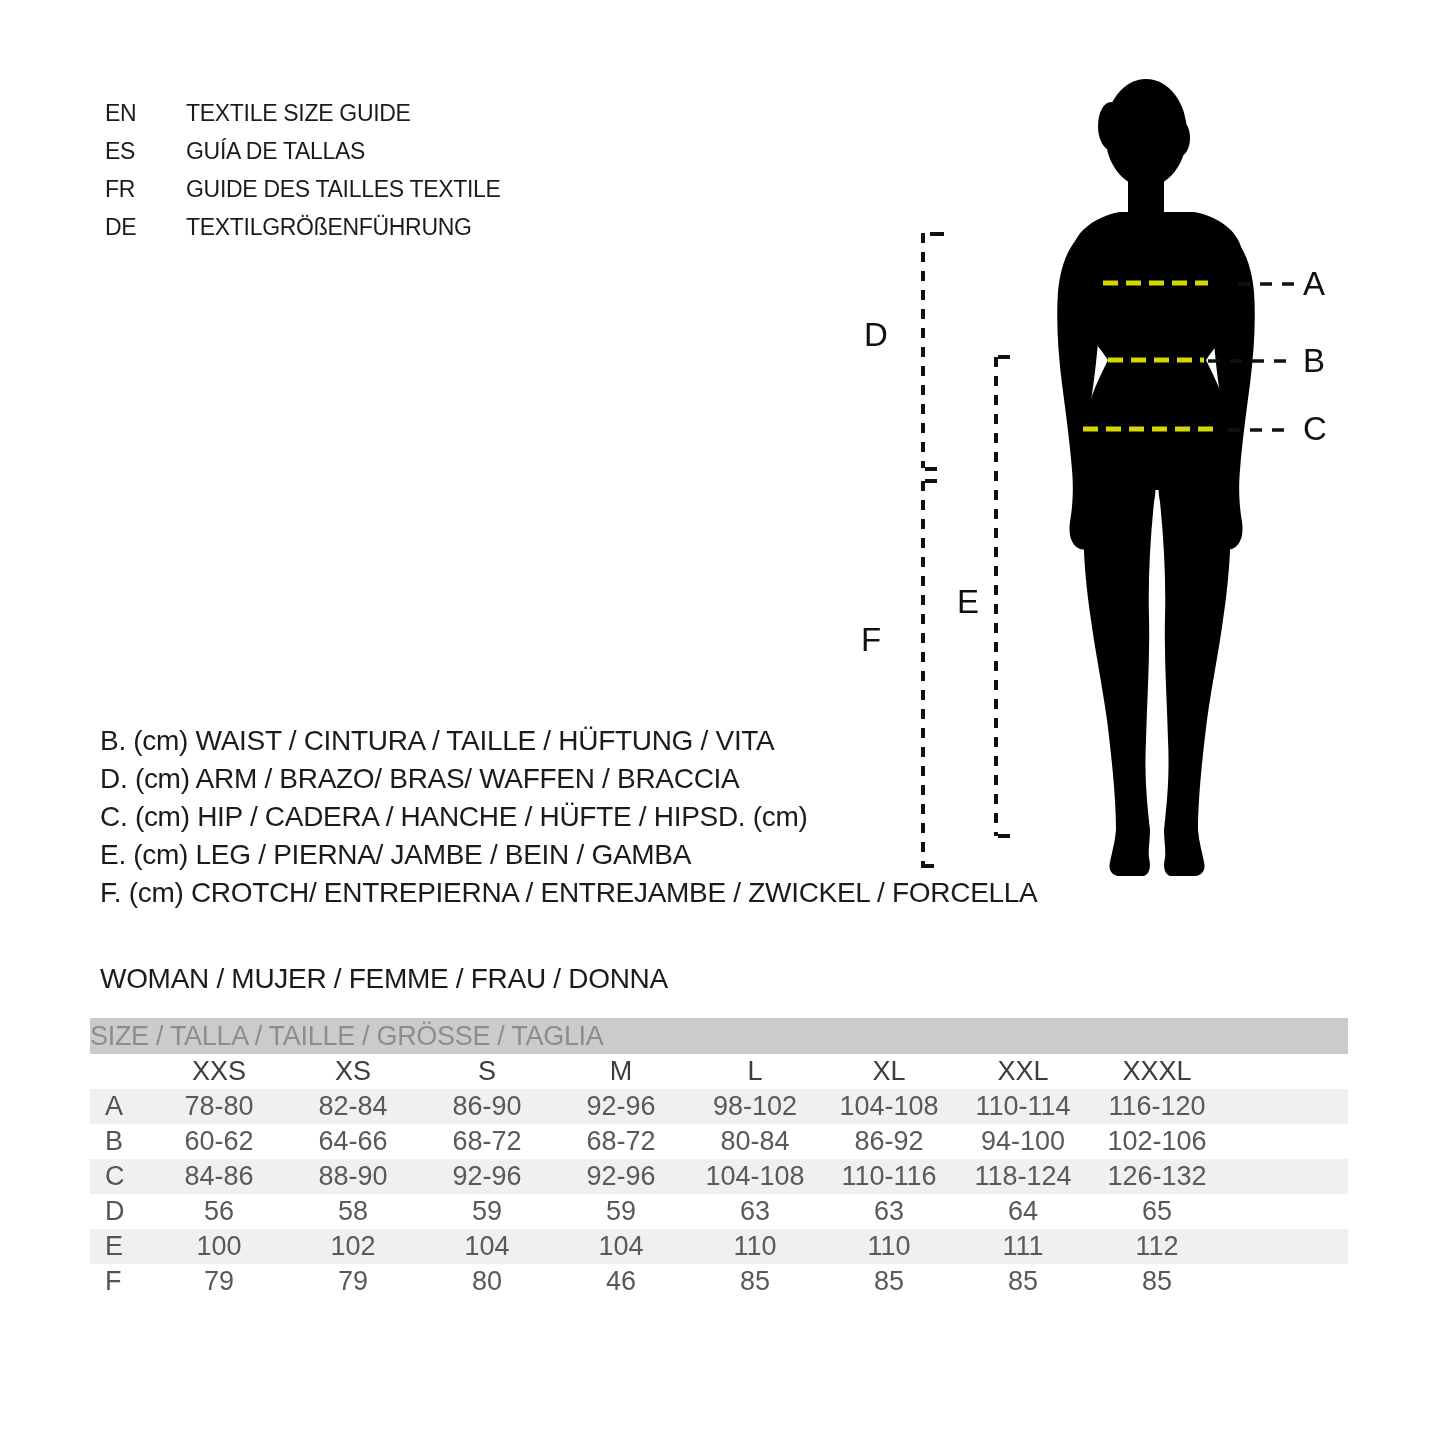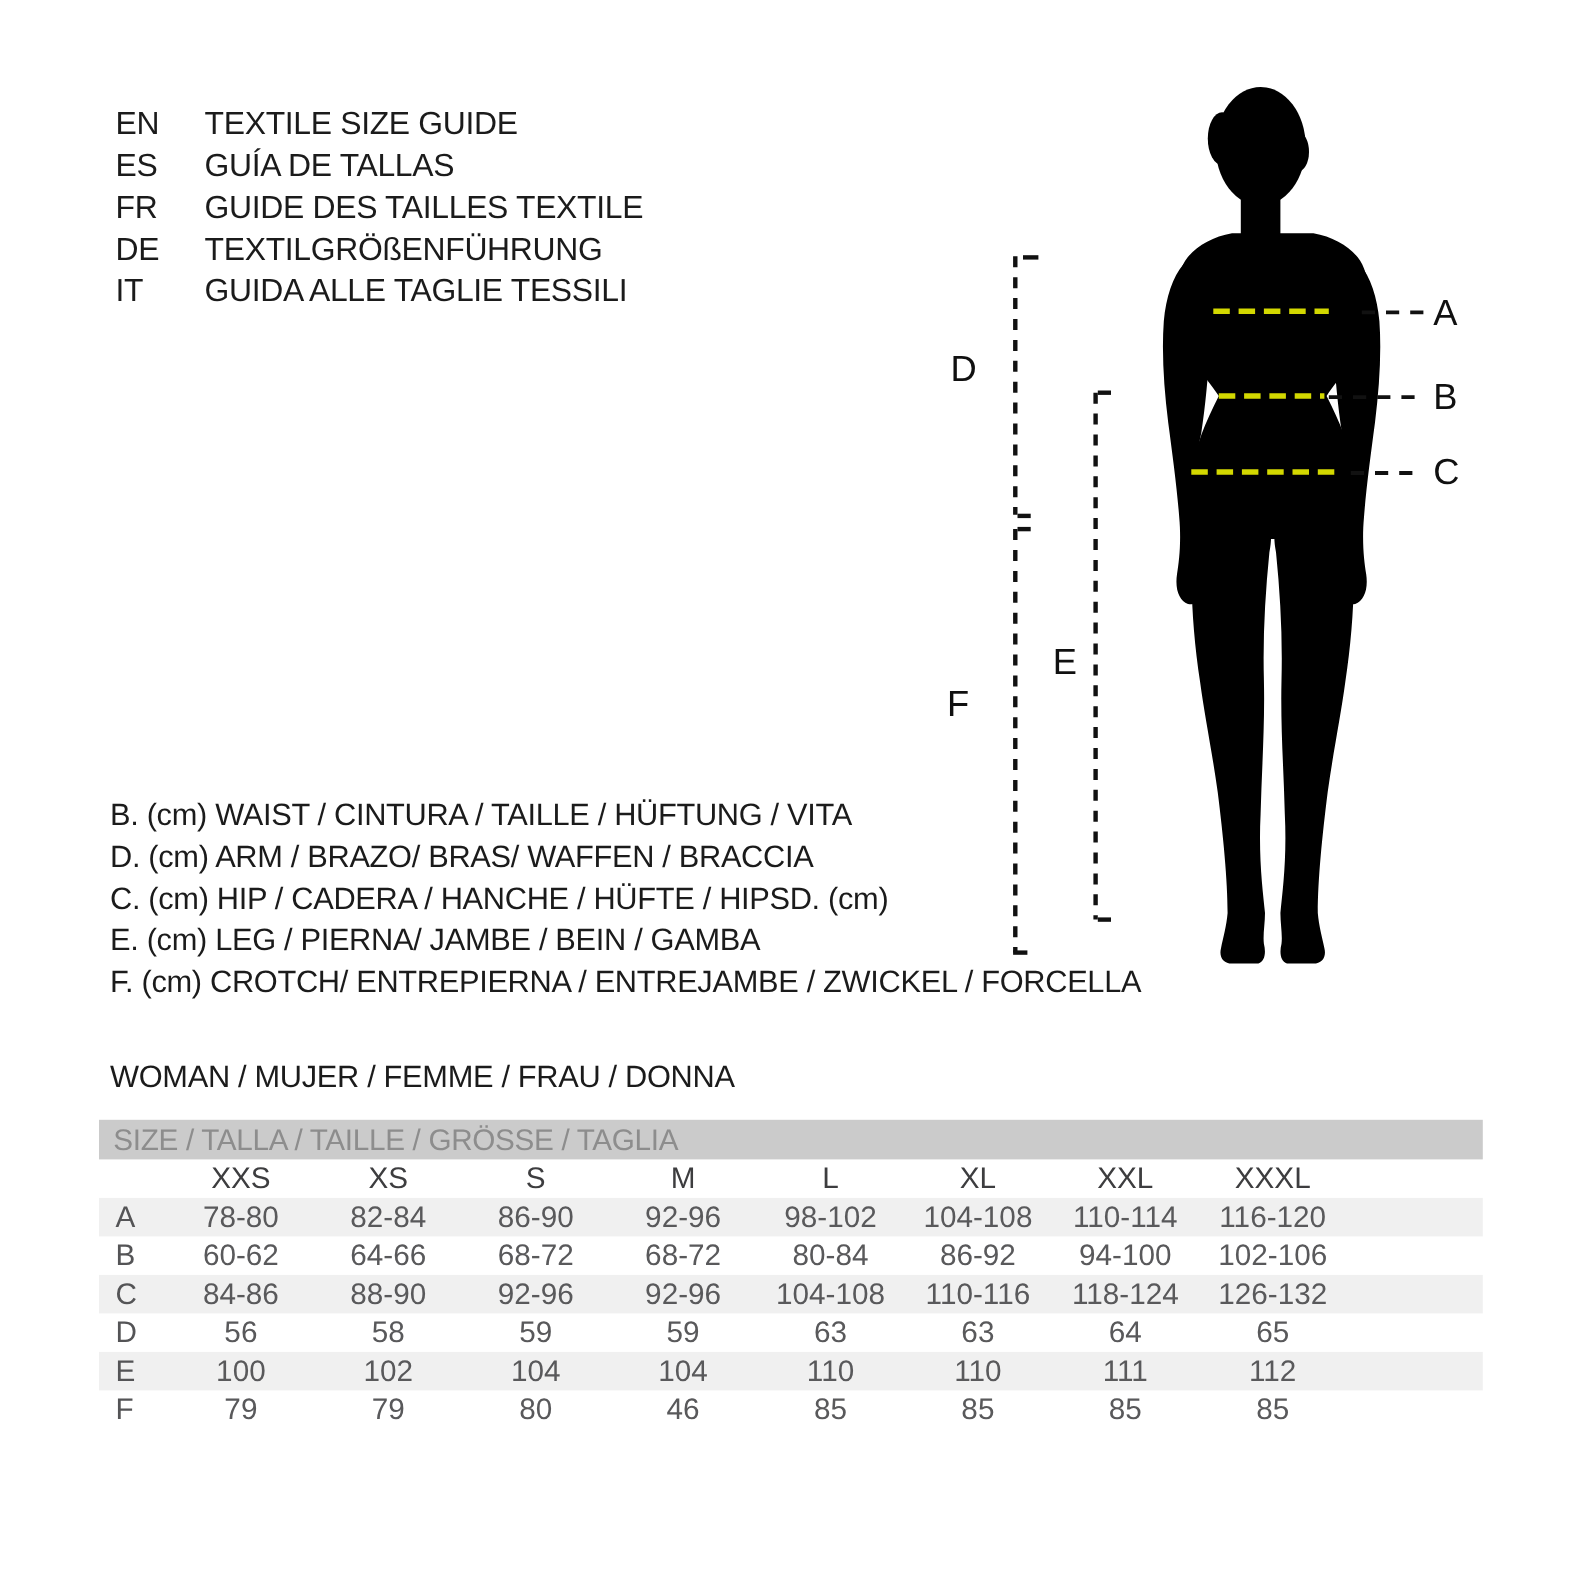--- a/index.html
+++ b/index.html
@@ -3,36 +3,36 @@
 <meta charset="utf-8">
 <style>
   * { margin:0; padding:0; box-sizing:border-box; }
   html,body { width:1445px; height:1444px; background:#ffffff; }
   body { font-family:"Liberation Sans", sans-serif; color:#1b1b1b; position:relative; overflow:hidden; }
 
   .abs { position:absolute; }
 
   
   .lang-block { left:105px; top:94px; }
-  .lang-row { display:flex; line-height:38px; font-size:29px; letter-spacing:-0.3px; color:#1b1b1b; }
+  .lang-row { display:flex; line-height:38px; font-size:23px; letter-spacing:-0.3px; color:#1b1b1b; }
   .lang-code { width:81px; flex:0 0 81px; }
 
   
   .figure-svg { left:850px; top:60px; width:512px; height:840px; }
   .fig-label { font-size:33px; color:#101010; line-height:1; }
 
   
   .measure-block { left:100px; top:722px; }
   .measure-row { line-height:38px; font-size:28px; letter-spacing:-0.3px; color:#1b1b1b; white-space:nowrap; }
 
   .gender-line { left:100px; top:963px; font-size:28px; letter-spacing:-0.3px; color:#1b1b1b; }
 
   
   .size-table { left:90px; top:1018px; width:1258px; font-size:27px; }
-  .tbl-header { height:36px; line-height:36px; background:#cbcbcb; color:#8d8d8d; padding-left:13px; letter-spacing:-0.3px; }
+  .tbl-header { height:36px; line-height:36px; background:#cbcbcb; color:#8d8d8d; padding-left:0; letter-spacing:-0.3px; }
   .tbl-row { display:grid; grid-template-columns:62px repeat(8,134px) 1fr; height:35px; line-height:35px; }
   .tbl-row.alt { background:#f0f0f0; }
   .tbl-row .cell { text-align:center; color:#59595b; }
   .tbl-row .rowlabel { text-align:left; padding-left:15px; color:#545456; }
   .tbl-row.sizes .cell { color:#3d3d3f; }
 </style>
 </head>
 <body>
 
 <div class="abs lang-block">
@@ -44,24 +44,20 @@
     <span class="lang-code">ES</span>
     <span class="lang-label">GUÍA DE TALLAS</span>
   </div>
   <div class="lang-row">
     <span class="lang-code">FR</span>
     <span class="lang-label">GUIDE DES TAILLES TEXTILE</span>
   </div>
   <div class="lang-row">
     <span class="lang-code">DE</span>
     <span class="lang-label">TEXTILGRÖßENFÜHRUNG</span>
-  </div>
-  <div class="lang-row">
-    <span class="lang-code">IT</span>
-    <span class="lang-label">GUIDA ALLE TAGLIE TESSILI</span>
   </div>
 </div>
 
 <svg class="abs figure-svg" viewBox="850 60 512 840" xmlns="http://www.w3.org/2000/svg">
   <g fill="#000000">
     <ellipse cx="1146" cy="133" rx="41" ry="54"></ellipse>
     <ellipse cx="1111" cy="126" rx="13" ry="24"></ellipse>
     <ellipse cx="1180" cy="138" rx="10" ry="18"></ellipse>
     <rect x="1128" y="150" width="36" height="70"></rect>
     <path d="M 1120 212

